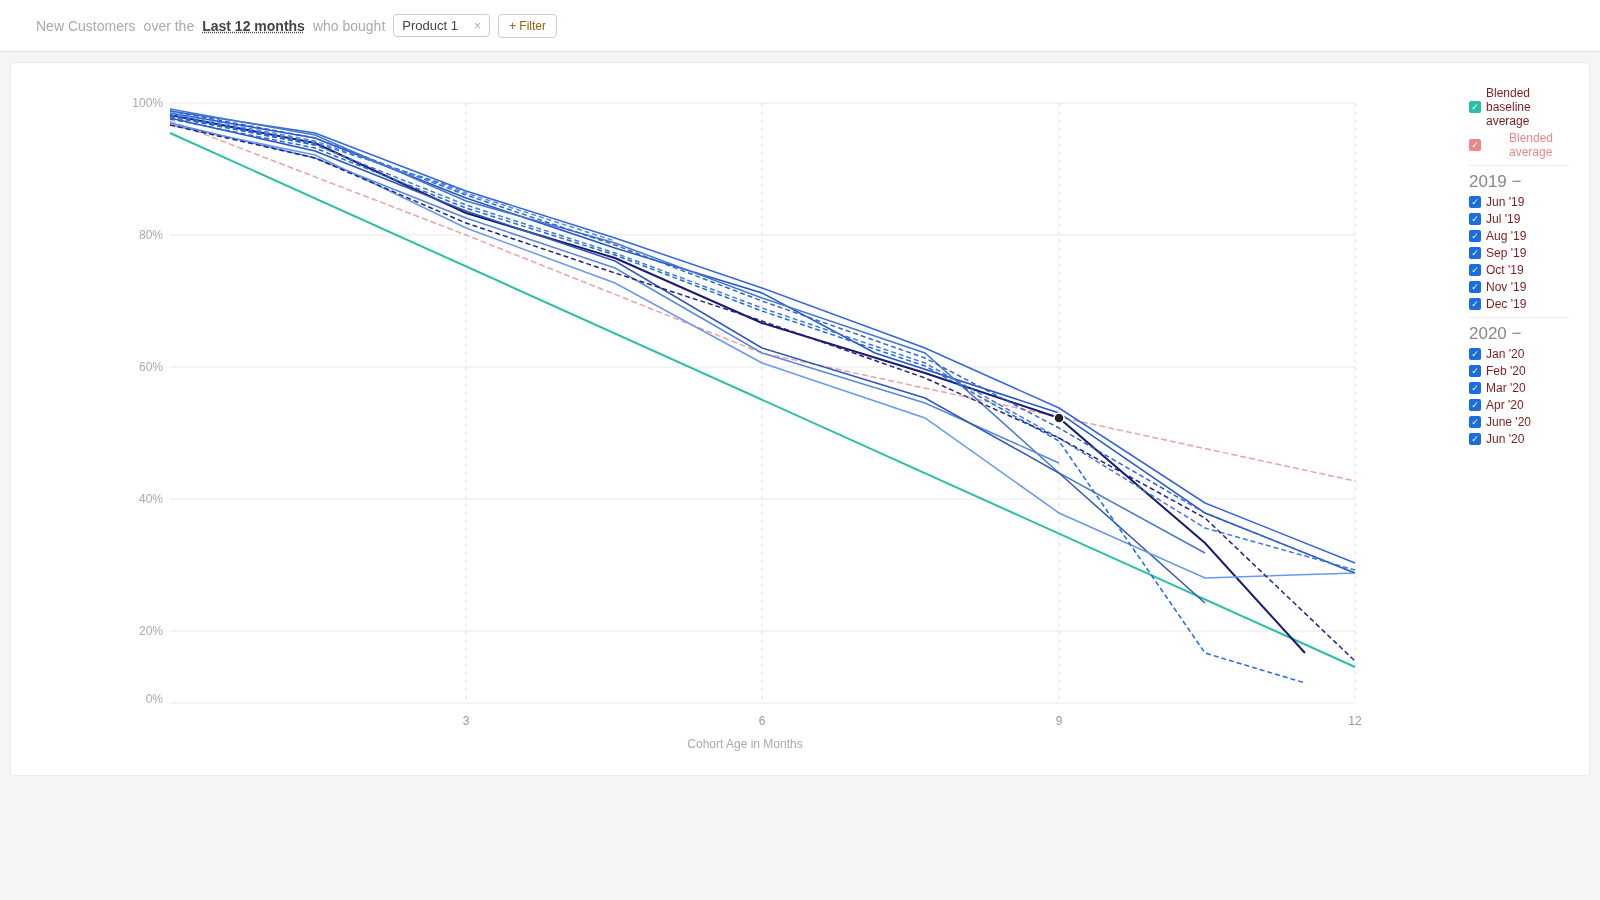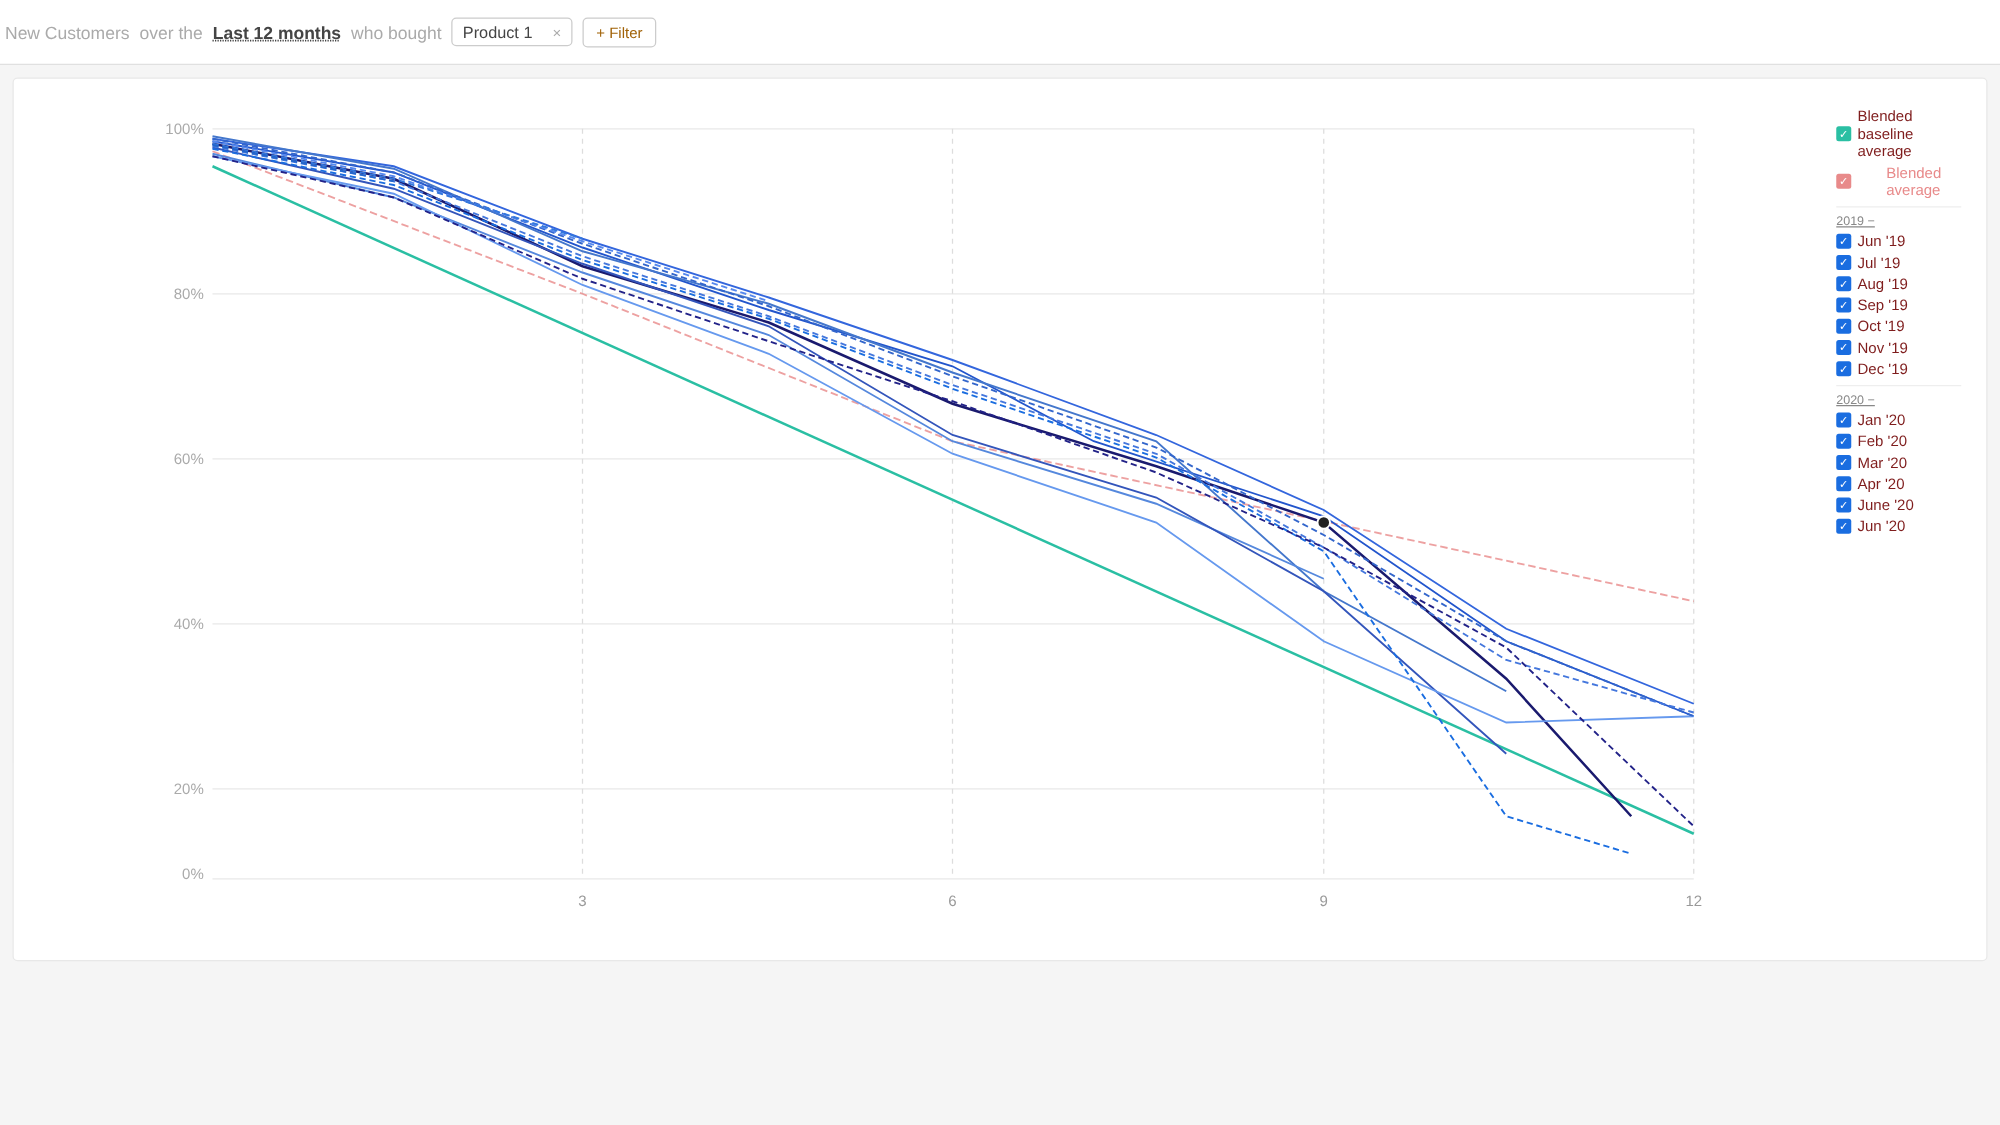--- a/index.html
+++ b/index.html
@@ -1,21 +1,21 @@
 <!DOCTYPE html>
 <html><head>
   <meta charset="utf-8">
   <style>
     * { box-sizing: border-box; margin: 0; padding: 0; }
     body { font-family: -apple-system, BlinkMacSystemFont, 'Segoe UI', sans-serif; background: #f5f5f5; color: #333; }
 
     .top-bar {
       background: #fff;
       border-bottom: 1px solid #e0e0e0;
-      padding: 10px 4px;
+      padding: 10px 36px;
       display: flex;
       align-items: center;
       gap: 8px;
       flex-wrap: wrap;
       min-height: 52px;
     }
     .top-bar-label { color: #aaa; font-size: 14px; }
     .top-bar-value { color: #444; font-size: 14px; font-weight: 600; text-decoration: underline; text-decoration-style: dotted; }
     .top-bar-filter-pill {
       display: flex; align-items: center; gap: 16px;
@@ -94,23 +94,22 @@
       flex: 1;
       position: relative;
     }
     .chart-legend {
       width: 110px;
       padding-left: 10px;
       font-size: 12px;
     }
     .legend-group-header {
       color: #888;
-      font-size: 10px;
+      font-size: 17px;
       margin: 4px 0 2px 0;
-      text-decoration: underline;
     }
     .legend-item {
       display: flex;
       align-items: center;
       gap: 5px;
       margin: 3px 0;
       color: #7f1d1d;
       font-size: 12px;
       cursor: pointer;
     }
@@ -236,20 +235,21 @@
         <polyline points="55,32 200,60 351,108" fill="none" stroke="#3377dd" stroke-width="1.5" stroke-dasharray="5,3"></polyline>
 
         <polyline points="55,33 200,62" fill="none" stroke="#2266cc" stroke-width="1.5" stroke-dasharray="5,3"></polyline>
 
         <polyline points="55,42 200,75 351,140 500,190 647,238 810,295 944,355 1090,435 1240,578" fill="none" stroke="#222288" stroke-width="1.5" stroke-dasharray="5,3"></polyline>
 
         <circle cx="944" cy="335" r="5" fill="#222" stroke="#fff" stroke-width="1.5"></circle>
       </svg>
 
       
+      <div style="text-align:center; color:#aaa; font-size:12px; margin-top:-10px; padding-bottom:4px;">Cohort Age in Months</div>
 
       
     </div>
 
     <div class="chart-legend">
       <div class="legend-item teal">
         <div class="legend-checkbox"></div>
         <span>Blended baseline average</span>
       </div>
       <div class="legend-item" style="color:#e88a8a;gap:28px;">

